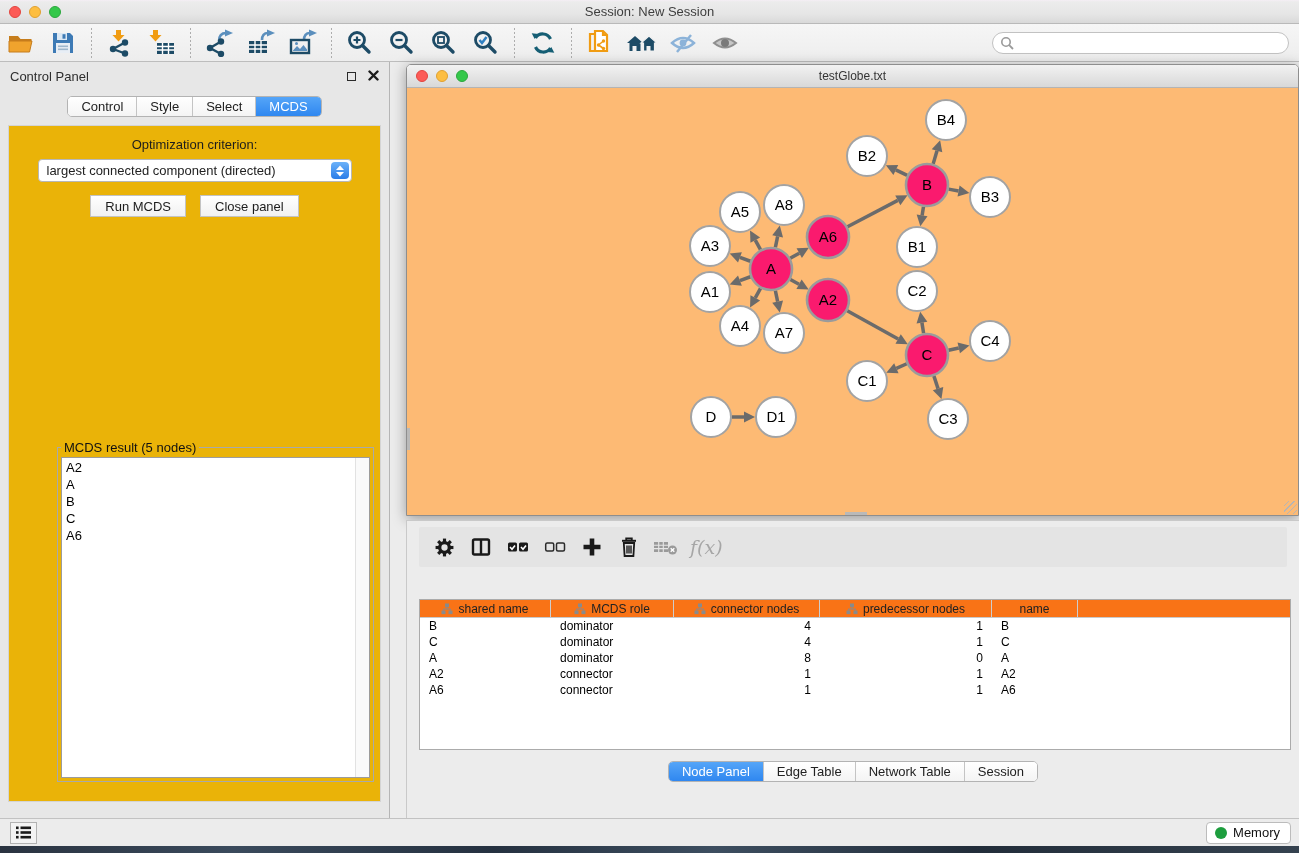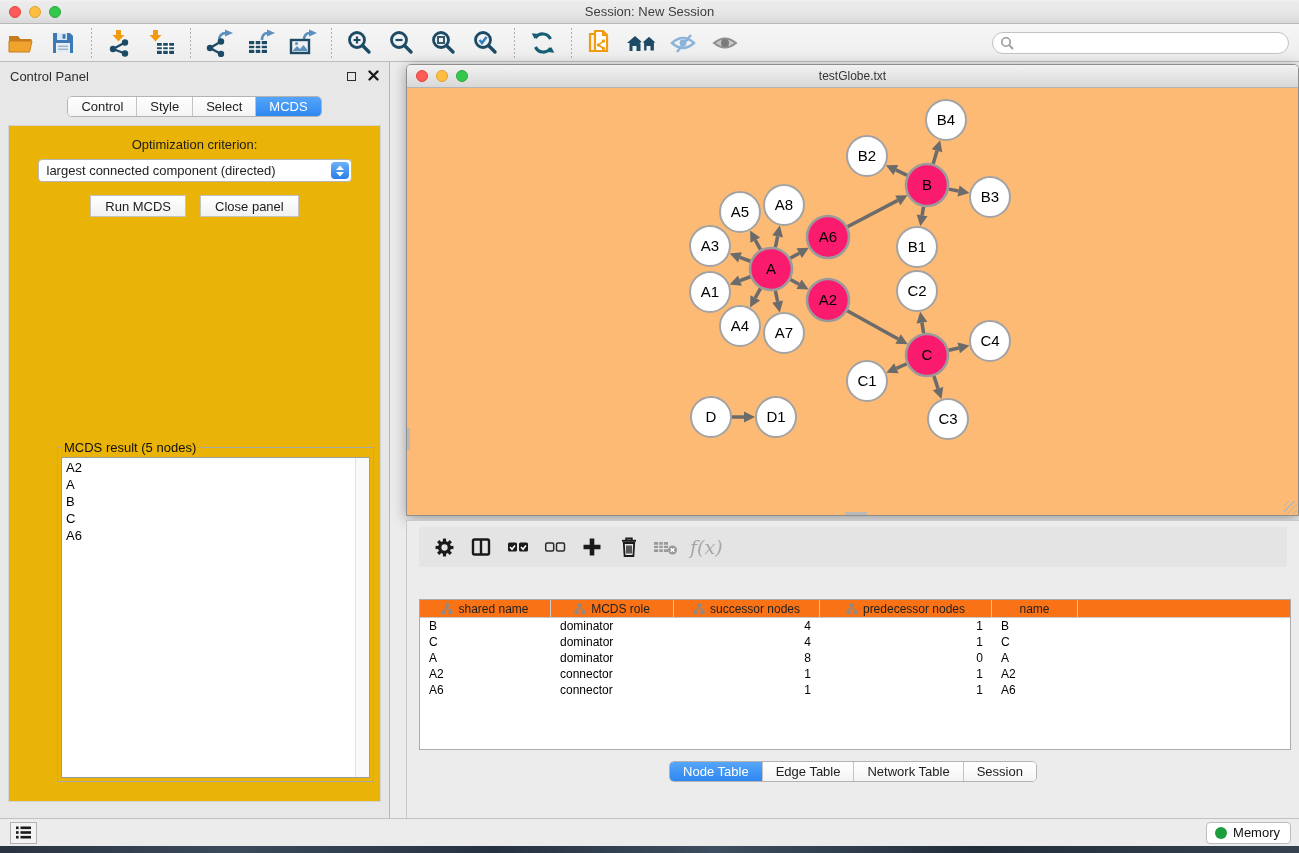--- a/index.html
+++ b/index.html
@@ -532,21 +532,21 @@
           </svg>
           <span>MCDS role</span>
         </div>
         <div class="hcell" style="width: 146px;">
           <svg width="12" height="12" viewBox="0 0 12 12">
             <rect x="4" y="0.5" width="4" height="3.6" fill="#8a8a8a"></rect>
             <rect x="0.5" y="7.5" width="4" height="3.6" fill="#8a8a8a"></rect>
             <rect x="7.5" y="7.5" width="4" height="3.6" fill="#8a8a8a"></rect>
             <path d="M6,4 v2 M2.5,7.5 v-1.5 h7 v1.5" fill="none" stroke="#8a8a8a" stroke-width="1"></path>
           </svg>
-          <span>successor nodes</span>
+          <span>connector nodes</span>
         </div>
         <div class="hcell" style="width: 172px;">
           <svg width="12" height="12" viewBox="0 0 12 12">
             <rect x="4" y="0.5" width="4" height="3.6" fill="#8a8a8a"></rect>
             <rect x="0.5" y="7.5" width="4" height="3.6" fill="#8a8a8a"></rect>
             <rect x="7.5" y="7.5" width="4" height="3.6" fill="#8a8a8a"></rect>
             <path d="M6,4 v2 M2.5,7.5 v-1.5 h7 v1.5" fill="none" stroke="#8a8a8a" stroke-width="1"></path>
           </svg>
           <span>predecessor nodes</span>
         </div>
@@ -588,21 +588,21 @@
           <div class="tcell" style="width: 123px;">connector</div>
           <div class="tcell num" style="width: 146px;">1</div>
           <div class="tcell num" style="width: 172px;">1</div>
           <div class="tcell" style="width: 86px;">A6</div>
         </div>
       </div>
   </div>
 
   <div class="bottom-tabs">
     <div class="seg-control" id="table-tabs">
-        <div class="seg active">Node Table</div>
+        <div class="seg active">Node Panel</div>
         <div class="seg">Edge Table</div>
         <div class="seg">Network Table</div>
         <div class="seg">Session</div>
       </div>
   </div>
 </div>
 
 <div class="statusbar">
   <div class="list-btn">
     <svg width="17" height="15" viewBox="0 0 17 15">

